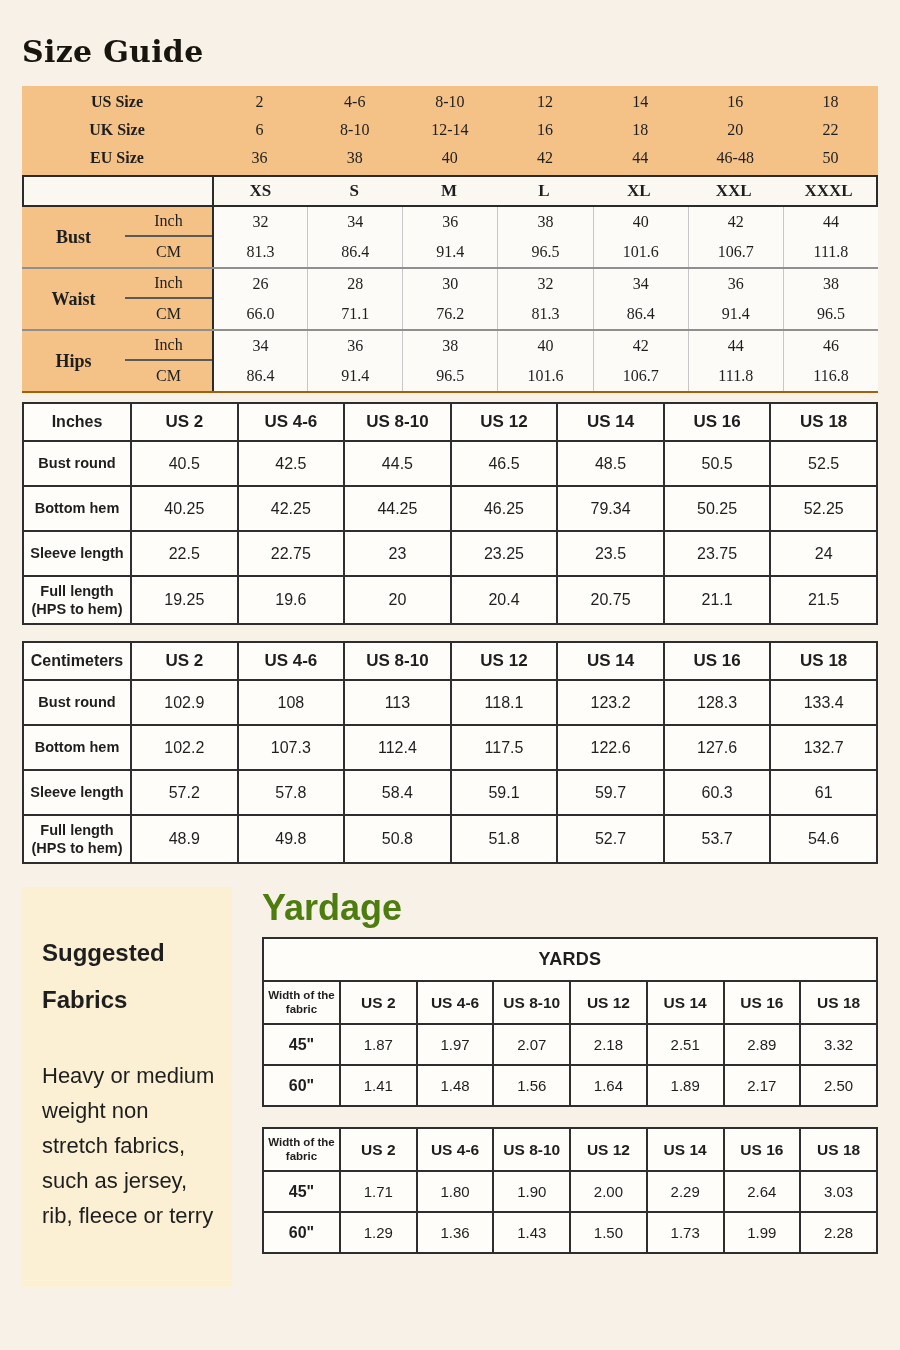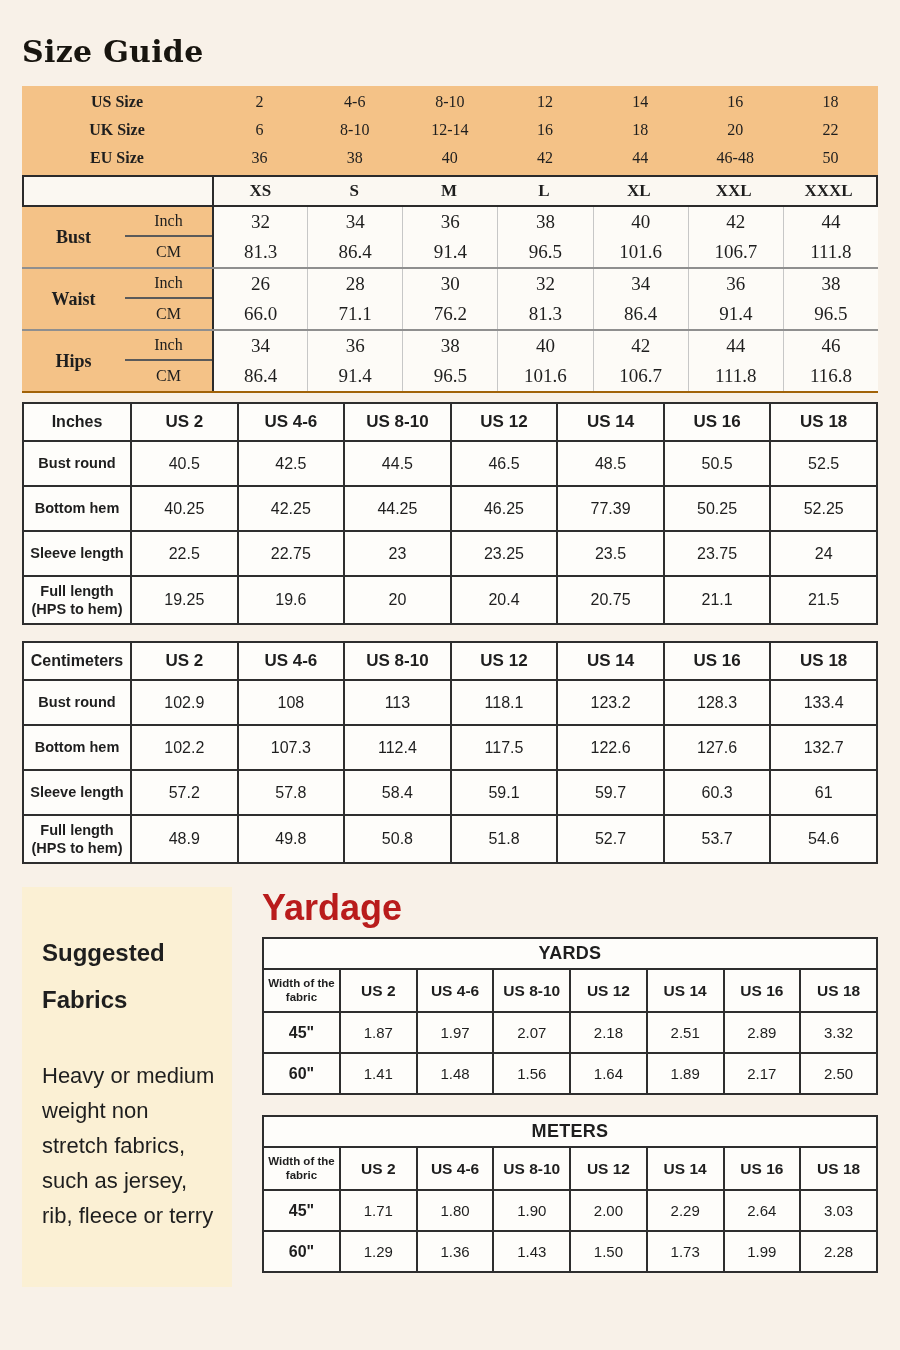--- a/index.html
+++ b/index.html
@@ -71,21 +71,21 @@
   .gunit {
     background: #F4C287;
     display: flex; align-items: center; justify-content: center;
     font-size: 16px;
     box-sizing: border-box;
   }
   .gunit.u-inch { border-bottom: 2px solid #5A5A5A; }
   .gcell {
     background: #FDFBF7;
     display: flex; align-items: center; justify-content: center;
-    font-size: 19px;
+    font-size: 16px;
     box-sizing: border-box;
   }
   .gcell.first { border-left: 2px solid #2B2B2B; }
   .gcell.mid { border-left: 1px solid #C7C7C7; }
 
   
   table.fgm {
     border-collapse: collapse;
     width: 856px;
     table-layout: fixed;
@@ -118,36 +118,36 @@
   }
   .fab-head { font-weight: bold; font-size: 24px; line-height: 47px; margin-bottom: 35px; }
   .fab-body { font-size: 22px; line-height: 35px; }
 
   .ycol { margin-left: 30px; width: 616px; }
   .yardage-title {
     font-weight: bold;
     font-size: 36px;
     line-height: 42px;
     margin: 0 0 8px 0;
-    color: #b91c1c;
+    color: #4d7c0f;
   }
   table.yard {
     border-collapse: collapse;
     width: 616px;
     table-layout: fixed;
     background: #FEFDFA;
   }
   table.yard.first { margin-bottom: 20px; }
   .yard th, .yard td {
     border: 2px solid #2E2E2E;
     text-align: center;
     vertical-align: middle;
     padding: 0;
   }
-  .yard tr.ttl { height: 31px; }
+  .yard tr.ttl { height: 43px; }
   .yard th.ttl-cell { font-size: 18px; letter-spacing: 0.3px; }
   .yard tr.cols { height: 43px; }
   .yard th.ycorner { font-size: 11.5px; line-height: 1.2; padding: 0 2px; font-weight: bold; }
   .yard th.colh { font-size: 15.5px; }
   .yard tr.data { height: 41px; }
   .yard th.rl { font-size: 16px; }
   .yard td { font-size: 15px; }
 </style>
 </head>
 <body>
@@ -294,21 +294,21 @@
       <td>48.5</td>
       <td>50.5</td>
       <td>52.5</td>
     </tr>
     <tr class="b">
       <th class="rowhead">Bottom hem</th>
       <td>40.25</td>
       <td>42.25</td>
       <td>44.25</td>
       <td>46.25</td>
-      <td>77.39</td>
+      <td>79.34</td>
       <td>50.25</td>
       <td>52.25</td>
     </tr>
     <tr class="b">
       <th class="rowhead">Sleeve length</th>
       <td>22.5</td>
       <td>22.75</td>
       <td>23</td>
       <td>23.25</td>
       <td>23.5</td>
@@ -455,23 +455,20 @@
             <col style="width:77px">
             <col>
             <col>
             <col>
             <col>
             <col>
             <col>
             <col>
           </colgroup>
         <tbody>
-            <tr class="ttl">
-          <th class="ttl-cell" colspan="8">METERS</th>
-        </tr>
         <tr class="cols">
           <th class="ycorner">Width of the fabric</th>
           <th class="colh">US 2</th>
           <th class="colh">US 4-6</th>
           <th class="colh">US 8-10</th>
           <th class="colh">US 12</th>
           <th class="colh">US 14</th>
           <th class="colh">US 16</th>
           <th class="colh">US 18</th>
         </tr>

